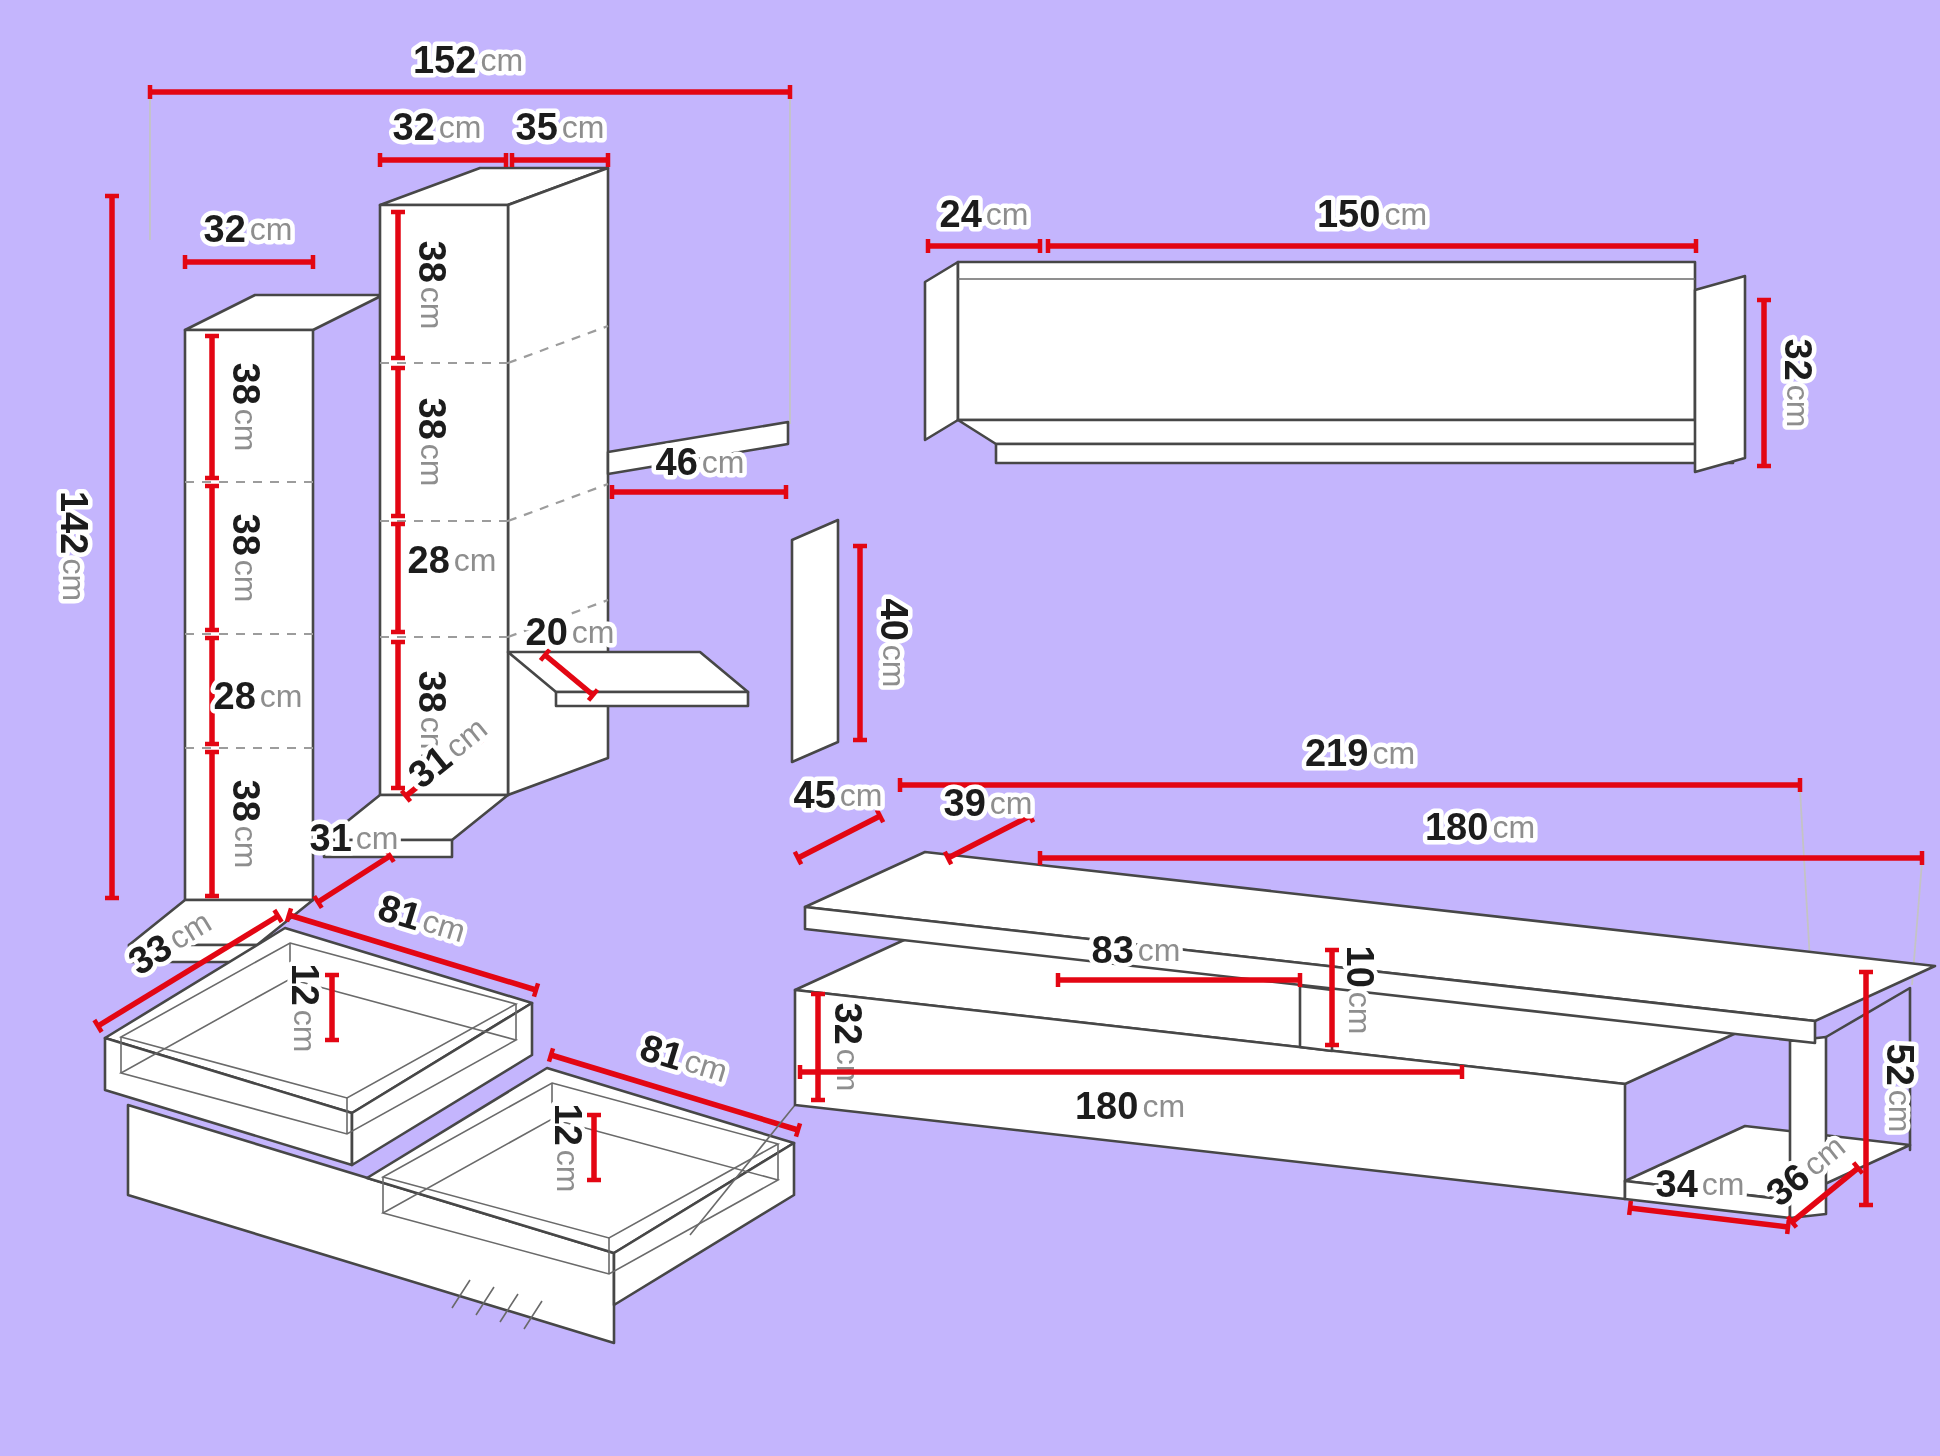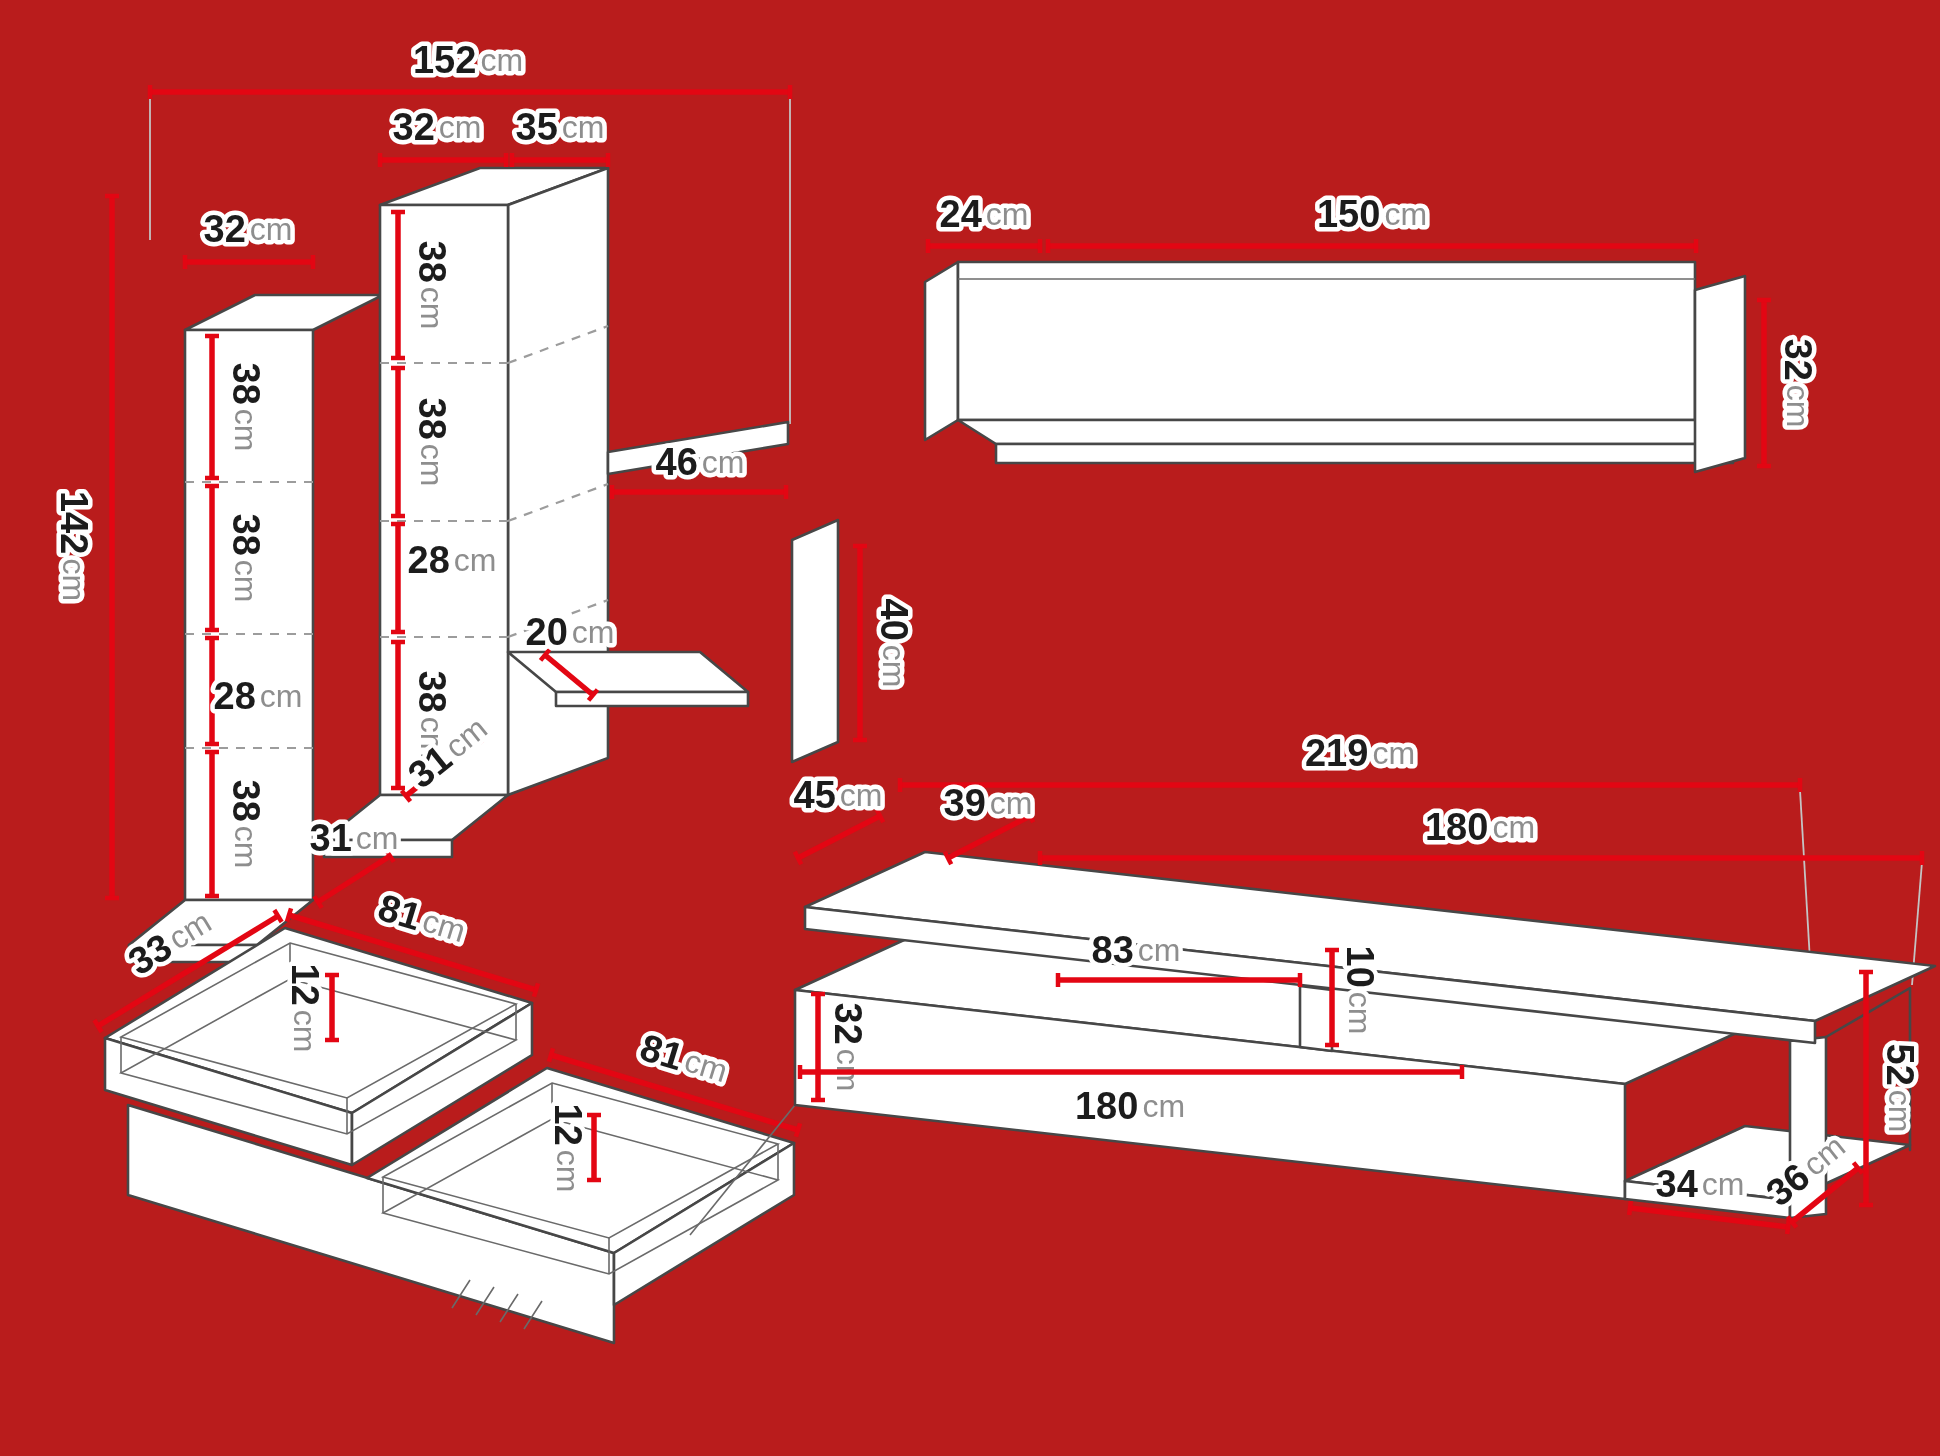--- a/index.html
+++ b/index.html
@@ -1,16 +1,16 @@
 <!DOCTYPE html>
 <html><head>
 <meta charset="utf-8">
 <style>
   html,body{margin:0;padding:0;background:#ffffff;}
-  .stage{width:1940px;height:1456px;position:relative;background:#b91c1c;}
+  .stage{width:1940px;height:1456px;position:relative;background:#c4b5fd;}
   svg{display:block;}
   text{font-family:"Liberation Sans", sans-serif;}
   .lbl{font-size:38px;font-weight:700;fill:#1c1c1c;text-anchor:middle;
        paint-order:stroke;stroke:#ffffff;stroke-width:9px;stroke-linejoin:round;}
   .lbl .u{font-weight:400;font-size:32px;fill:#8e8e8e;}
   .dl{stroke:#e30613;stroke-width:5.5;fill:none;}
   .ol{stroke:#474747;stroke-width:2.6;fill:#ffffff;stroke-linejoin:round;stroke-linecap:round;}
   .nf{fill:none;}
   .hid{stroke:#9c9c9c;stroke-width:2.2;fill:none;stroke-dasharray:9 8;}
   .gl{stroke:#c4c4c4;stroke-width:1.8;fill:none;}

